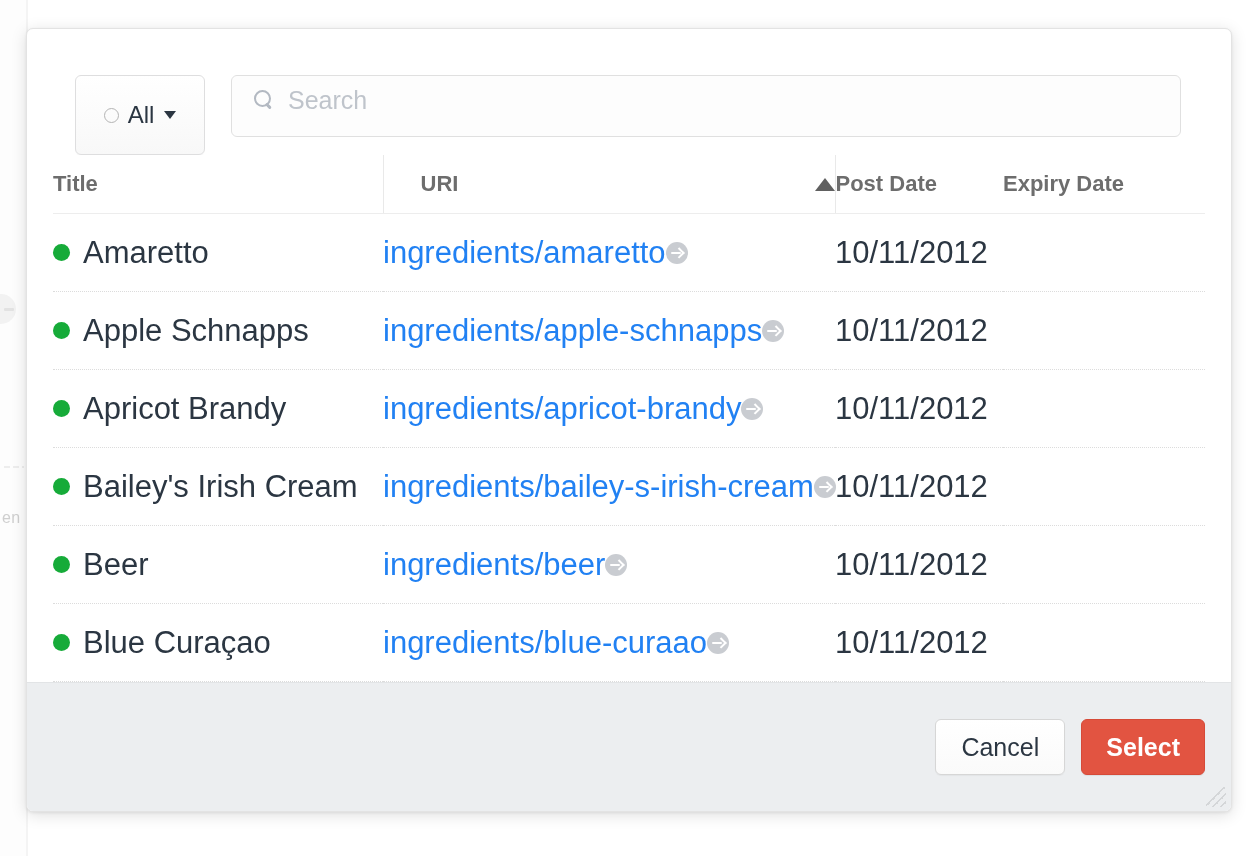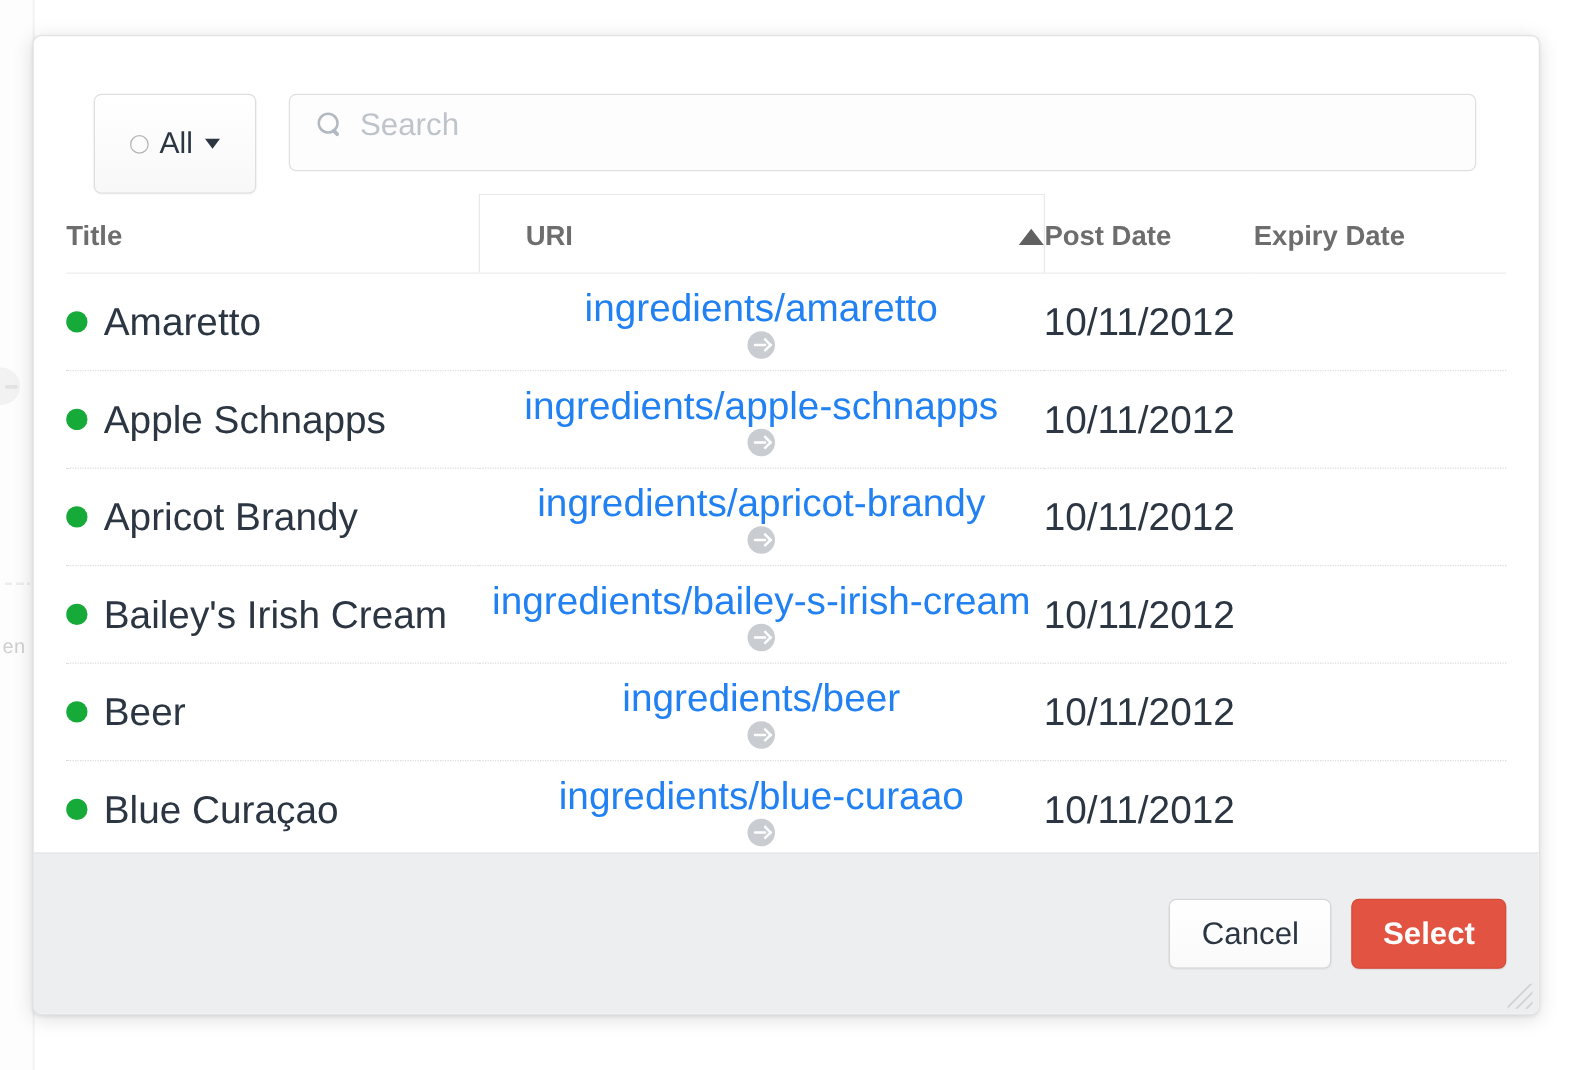--- a/index.html
+++ b/index.html
@@ -164,20 +164,21 @@
   }
   .search-input::placeholder { color: #bfc4cb; }
 
   
   .table-area {
     flex: 1 1 auto;
     padding: 0 26px 0 26px;
     overflow: hidden;
     display: flex;
     flex-direction: column;
+    justify-content: flex-end;
   }
   table.grid {
     width: 100%;
     border-collapse: collapse;
     table-layout: fixed;
   }
   table.grid th {
     text-align: left;
     font-size: 22px;
     font-weight: bold;
@@ -238,21 +239,20 @@
     background: #1db954;
     flex: 0 0 auto;
   }
   .status-dot.published { background: #16ab39; }
   .title-text { white-space: nowrap; }
 
   .uri-cell {
     display: flex;
     align-items: center;
     gap: 0;
-    flex-direction: column;
   }
   .uri-link {
     color: #2181f3;
     text-decoration: none;
     white-space: nowrap;
     cursor: pointer;
   }
   .go-icon {
     width: 22px; height: 22px;
     border-radius: 50%;

